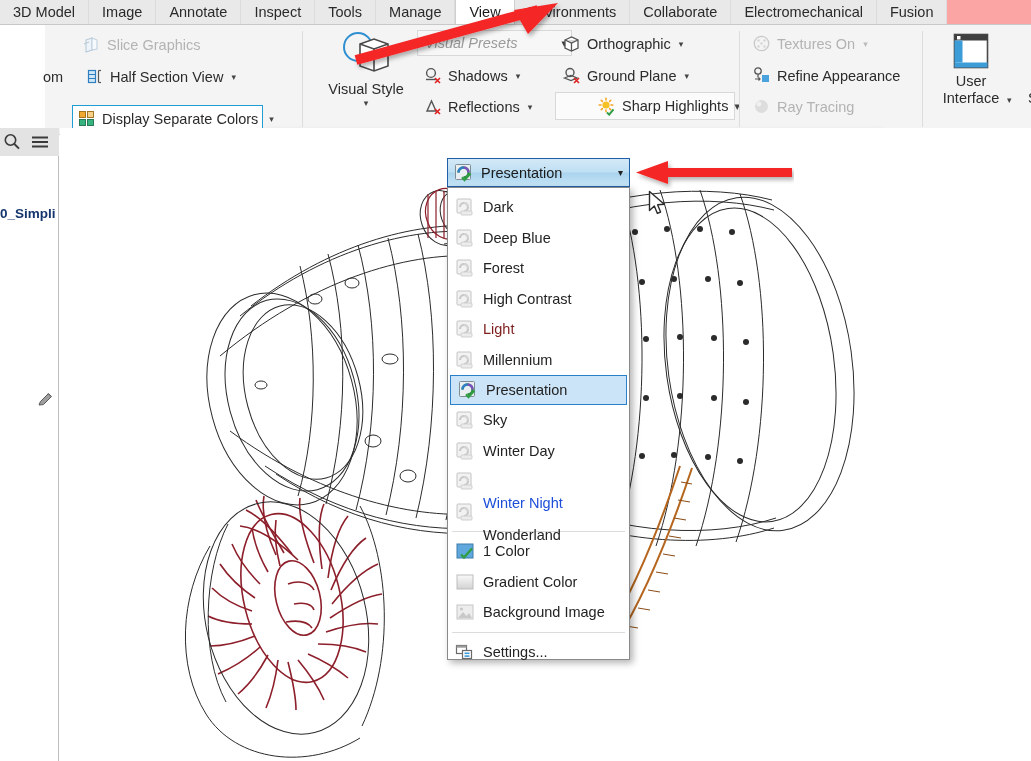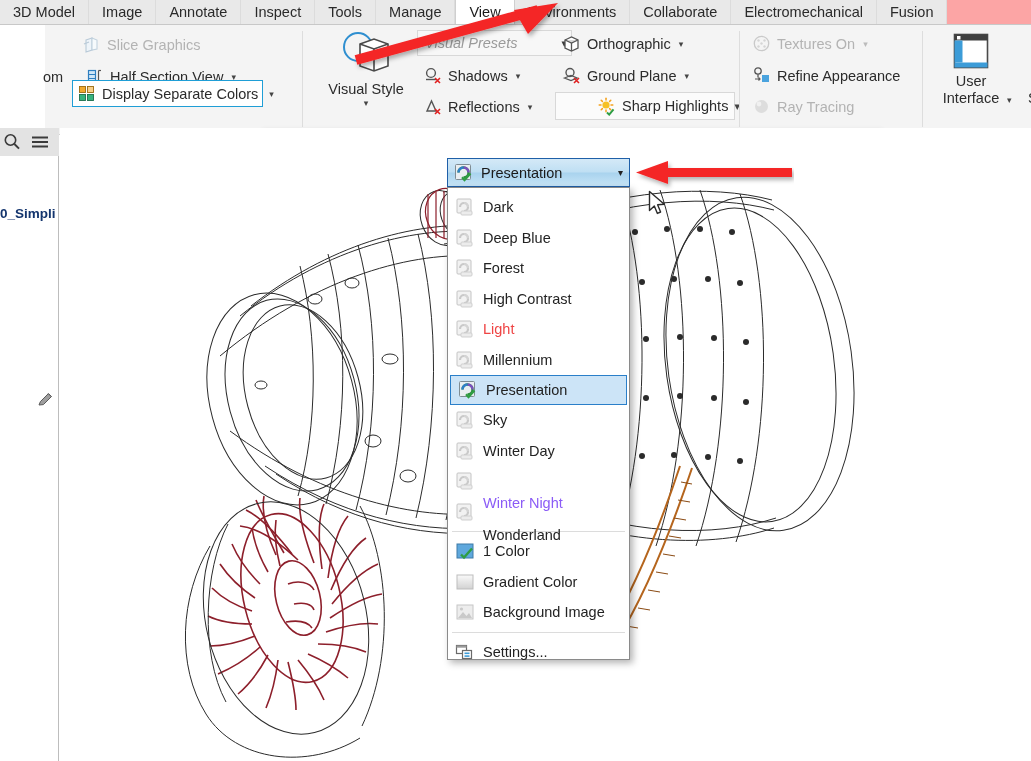--- a/index.html
+++ b/index.html
@@ -198,21 +198,21 @@
             <line x1="3.5" y1="11.5" x2="10.5" y2="11.5" stroke="#2f7fc0" stroke-width="1"></line>
             <line x1="13.5" y1="3.5" x2="13.5" y2="15.5" stroke="#555" stroke-width="1.2"></line>
             <line x1="13.5" y1="3.5" x2="16" y2="3.5" stroke="#555" stroke-width="1.2"></line>
             <line x1="13.5" y1="15.5" x2="16" y2="15.5" stroke="#555" stroke-width="1.2"></line>
           </svg>
         </span>
         <span>Half Section View</span>
         <span class="caret">▾</span>
       </div>
 
-      <div style="position:absolute; left:27px; top:55px; display:flex; align-items:center;">
+      <div style="position:absolute; left:27px; top:80px; display:flex; align-items:center;">
         <div class="rb rb-boxed" style="height:27px;">
           <span class="ico">
             <svg width="19" height="19" viewBox="0 0 19 19">
               <rect x="2.5" y="2.5" width="6" height="6" fill="#f0a92e" stroke="#9a6a10" stroke-width="0.9"></rect>
               <rect x="10.5" y="2.5" width="6" height="6" fill="#f7d08a" stroke="#9a6a10" stroke-width="0.9"></rect>
               <rect x="2.5" y="10.5" width="6" height="6" fill="#36b37e" stroke="#1c6e4c" stroke-width="0.9"></rect>
               <rect x="10.5" y="10.5" width="6" height="6" fill="#36b37e" stroke="#1c6e4c" stroke-width="0.9"></rect>
             </svg>
           </span>
           <span>Display Separate Colors</span>
@@ -641,21 +641,21 @@
           </svg></span>
         <span style="color: rgb(35, 35, 35);">High Contrast</span>
       </div>
       <div class="mi">
         <span class="ico24"><svg width="20" height="20" viewBox="0 0 20 20">
             <rect x="2" y="2" width="14" height="14" rx="1" fill="#f2f2f2" stroke="#c4c4c4" stroke-width="1"></rect>
             <path d="M5 10 a4 4 0 1 1 4 4" fill="none" stroke="#c9c9c9" stroke-width="2.2"></path>
             <path d="M9 6 a4 4 0 0 1 4 4" fill="none" stroke="#d4d4d4" stroke-width="2.2"></path>
             <rect x="6" y="14" width="11" height="4" rx="1" fill="#ececec" stroke="#cfcfcf" stroke-width="1"></rect>
           </svg></span>
-        <span style="color: #ef4444;">Light</span>
+        <span style="color: #7f1d1d;">Light</span>
       </div>
       <div class="mi">
         <span class="ico24"><svg width="20" height="20" viewBox="0 0 20 20">
             <rect x="2" y="2" width="14" height="14" rx="1" fill="#f2f2f2" stroke="#c4c4c4" stroke-width="1"></rect>
             <path d="M5 10 a4 4 0 1 1 4 4" fill="none" stroke="#c9c9c9" stroke-width="2.2"></path>
             <path d="M9 6 a4 4 0 0 1 4 4" fill="none" stroke="#d4d4d4" stroke-width="2.2"></path>
             <rect x="6" y="14" width="11" height="4" rx="1" fill="#ececec" stroke="#cfcfcf" stroke-width="1"></rect>
           </svg></span>
         <span style="color: rgb(35, 35, 35);">Millennium</span>
       </div>
@@ -687,21 +687,21 @@
           </svg></span>
         <span style="color: rgb(35, 35, 35);">Winter Day</span>
       </div>
       <div class="mi">
         <span class="ico24"><svg width="20" height="20" viewBox="0 0 20 20">
             <rect x="2" y="2" width="14" height="14" rx="1" fill="#f2f2f2" stroke="#c4c4c4" stroke-width="1"></rect>
             <path d="M5 10 a4 4 0 1 1 4 4" fill="none" stroke="#c9c9c9" stroke-width="2.2"></path>
             <path d="M9 6 a4 4 0 0 1 4 4" fill="none" stroke="#d4d4d4" stroke-width="2.2"></path>
             <rect x="6" y="14" width="11" height="4" rx="1" fill="#ececec" stroke="#cfcfcf" stroke-width="1"></rect>
           </svg></span>
-        <span style="color: #8b5cf6; margin-top: 44px;">Winter Night</span>
+        <span style="color: #1d4ed8; margin-top: 44px;">Winter Night</span>
       </div>
       <div class="mi">
         <span class="ico24"><svg width="20" height="20" viewBox="0 0 20 20">
             <rect x="2" y="2" width="14" height="14" rx="1" fill="#f2f2f2" stroke="#c4c4c4" stroke-width="1"></rect>
             <path d="M5 10 a4 4 0 1 1 4 4" fill="none" stroke="#c9c9c9" stroke-width="2.2"></path>
             <path d="M9 6 a4 4 0 0 1 4 4" fill="none" stroke="#d4d4d4" stroke-width="2.2"></path>
             <rect x="6" y="14" width="11" height="4" rx="1" fill="#ececec" stroke="#cfcfcf" stroke-width="1"></rect>
           </svg></span>
         <span style="color: rgb(35, 35, 35); margin-top: 47px;">Wonderland</span>
       </div>

